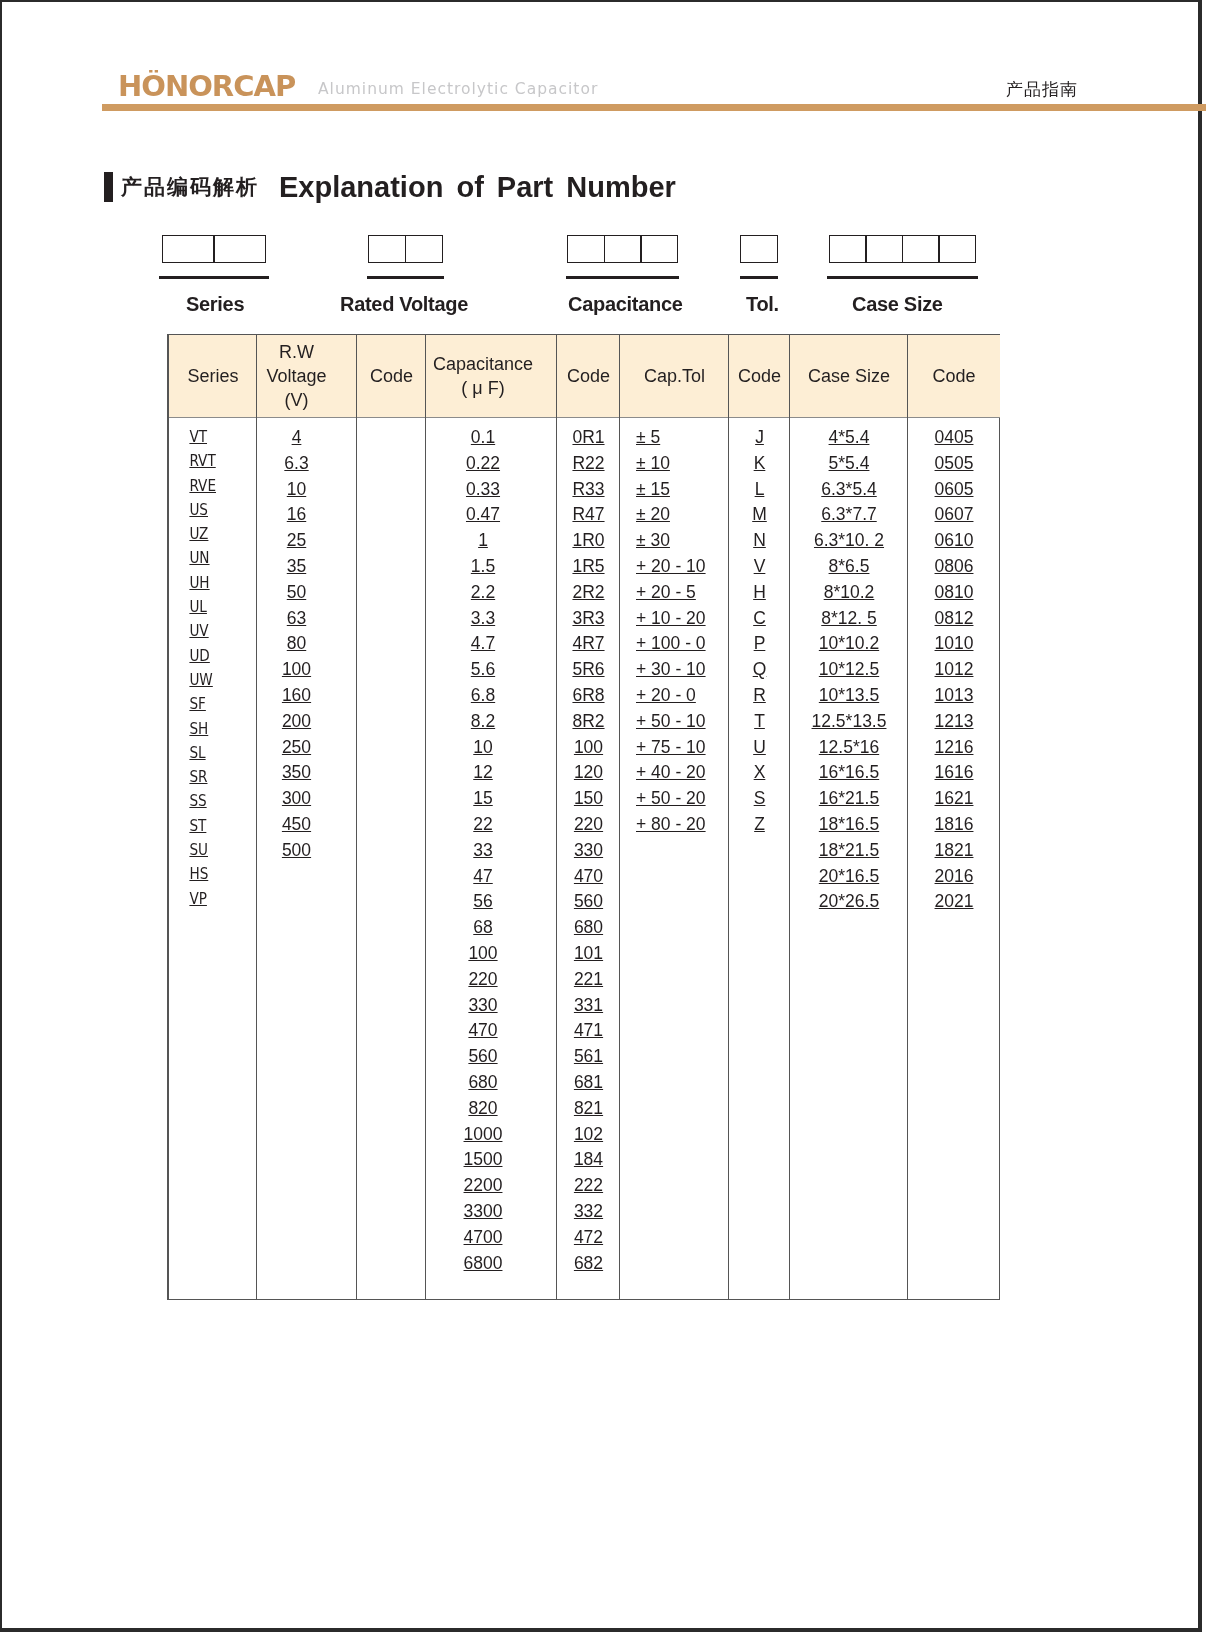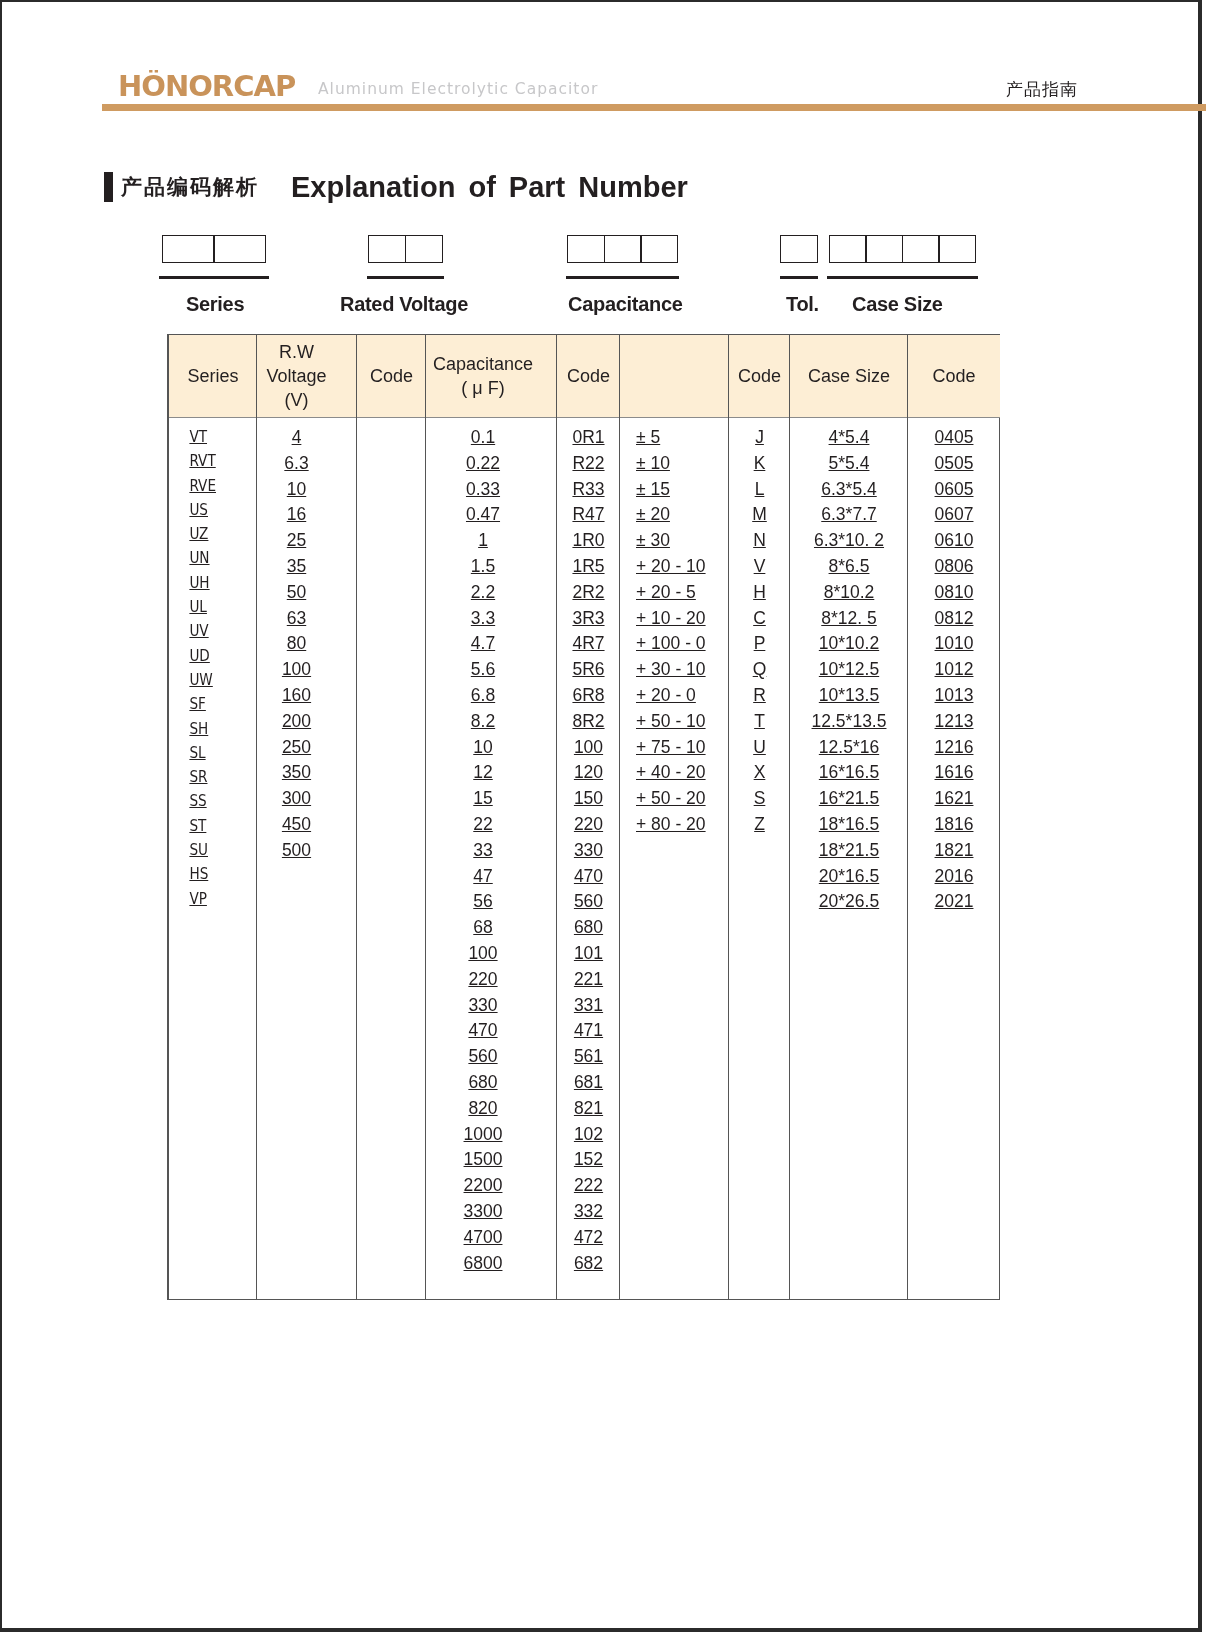--- a/index.html
+++ b/index.html
@@ -9,21 +9,21 @@
            border: 2px solid #2b2b2b; border-right-width: 4px; border-bottom-width: 4px; box-sizing: border-box; }
   .header { position: absolute; left: 102px; top: 68px; width: 1104px; height: 44px; }
   .logo { position: absolute; left: 16px; top: 2px; font-family: "DejaVu Sans", sans-serif; font-weight: bold;
           font-size: 29px; letter-spacing: -1px; color: #c9935a; transform: scaleY(0.95); }
   .subtitle { position: absolute; left: 216px; top: 12px; font-family: "DejaVu Sans", sans-serif; font-weight: normal;
               font-size: 15.5px; letter-spacing: 1px; color: #c7c7c9; }
   .header-right { position: absolute; left: 904px; top: 10px; font-size: 17px; color: #231f20; letter-spacing: 1px; }
   .header-rule { position: absolute; left: 0; top: 36px; width: 1104px; height: 7px; background: #cf9b61; }
   .section-title { position: absolute; left: 104px; top: 172px; height: 30px; display: flex; align-items: center; }
   .section-bar { width: 9px; height: 30px; background: #231f20; margin-right: 8px; }
-  .section-cn { font-family: Liberation Sans, sans-serif; font-weight: bold; font-size: 21px; letter-spacing: 2px; margin-right: 32px; }
+  .section-cn { font-family: Liberation Sans, sans-serif; font-weight: bold; font-size: 21px; letter-spacing: 2px; margin-right: 20px; }
   .section-en { font-weight: bold; font-size: 29px; word-spacing: 5px; }
   .pn-group { position: absolute; top: 235px; display: flex; flex-direction: column; align-items: center; }
   .pn-boxes { display: flex; }
   .pn-box { width: 35px; height: 28px; border: 1.5px solid #231f20; box-sizing: border-box; margin-left: -1.5px; }
   .pn-box:first-child { margin-left: 0; }
   .pn-rule { height: 3px; background: #231f20; margin-top: 13px; }
   .pn-label { position: absolute; top: 58px; font-weight: bold; font-size: 20px; white-space: nowrap; letter-spacing: -0.3px; }
   .table { position: absolute; left: 167px; top: 334px; width: 833px; height: 966px;
            border: 1px solid #555; box-sizing: border-box; }
   .thead { position: absolute; left: 0; top: 0; width: 832px; height: 82px; background: #fdeed5;
@@ -74,21 +74,21 @@
 </div>
 <div class="pn-group" style="left:566px;">
   <div class="pn-boxes">
       <div class="pn-box" style="width:38px"></div>
       <div class="pn-box" style="width:38px"></div>
       <div class="pn-box" style="width:38px"></div>
     </div>
   <div class="pn-rule" style="width:113px"></div>
   <div class="pn-label" style="left:2px">Capacitance</div>
 </div>
-<div class="pn-group" style="left:780px;">
+<div class="pn-group" style="left:740px;">
   <div class="pn-boxes">
       <div class="pn-box" style="width:38px"></div>
     </div>
   <div class="pn-rule" style="width:38px"></div>
   <div class="pn-label" style="left:6px">Tol.</div>
 </div>
 <div class="pn-group" style="left:827px;">
   <div class="pn-boxes">
       <div class="pn-box" style="width:38px"></div>
       <div class="pn-box" style="width:38px"></div>
@@ -217,28 +217,29 @@
         <div class="cell">560</div>
         <div class="cell">680</div>
         <div class="cell">101</div>
         <div class="cell">221</div>
         <div class="cell">331</div>
         <div class="cell">471</div>
         <div class="cell">561</div>
         <div class="cell">681</div>
         <div class="cell">821</div>
         <div class="cell">102</div>
-        <div class="cell">152</div>
+        <div class="cell">184</div>
         <div class="cell">222</div>
         <div class="cell">332</div>
         <div class="cell">472</div>
         <div class="cell">682</div>
       </div>
   </div>
   <div class="col tol" style="left:451px;width:110px">
+    <div class="th">Cap.Tol</div>
     <div class="cells">
         <div class="cell">± 5</div>
         <div class="cell">± 10</div>
         <div class="cell">± 15</div>
         <div class="cell">± 20</div>
         <div class="cell">± 30</div>
         <div class="cell">+ 20 - 10</div>
         <div class="cell">+ 20 - 5</div>
         <div class="cell">+ 10 - 20</div>
         <div class="cell">+ 100 - 0</div>

